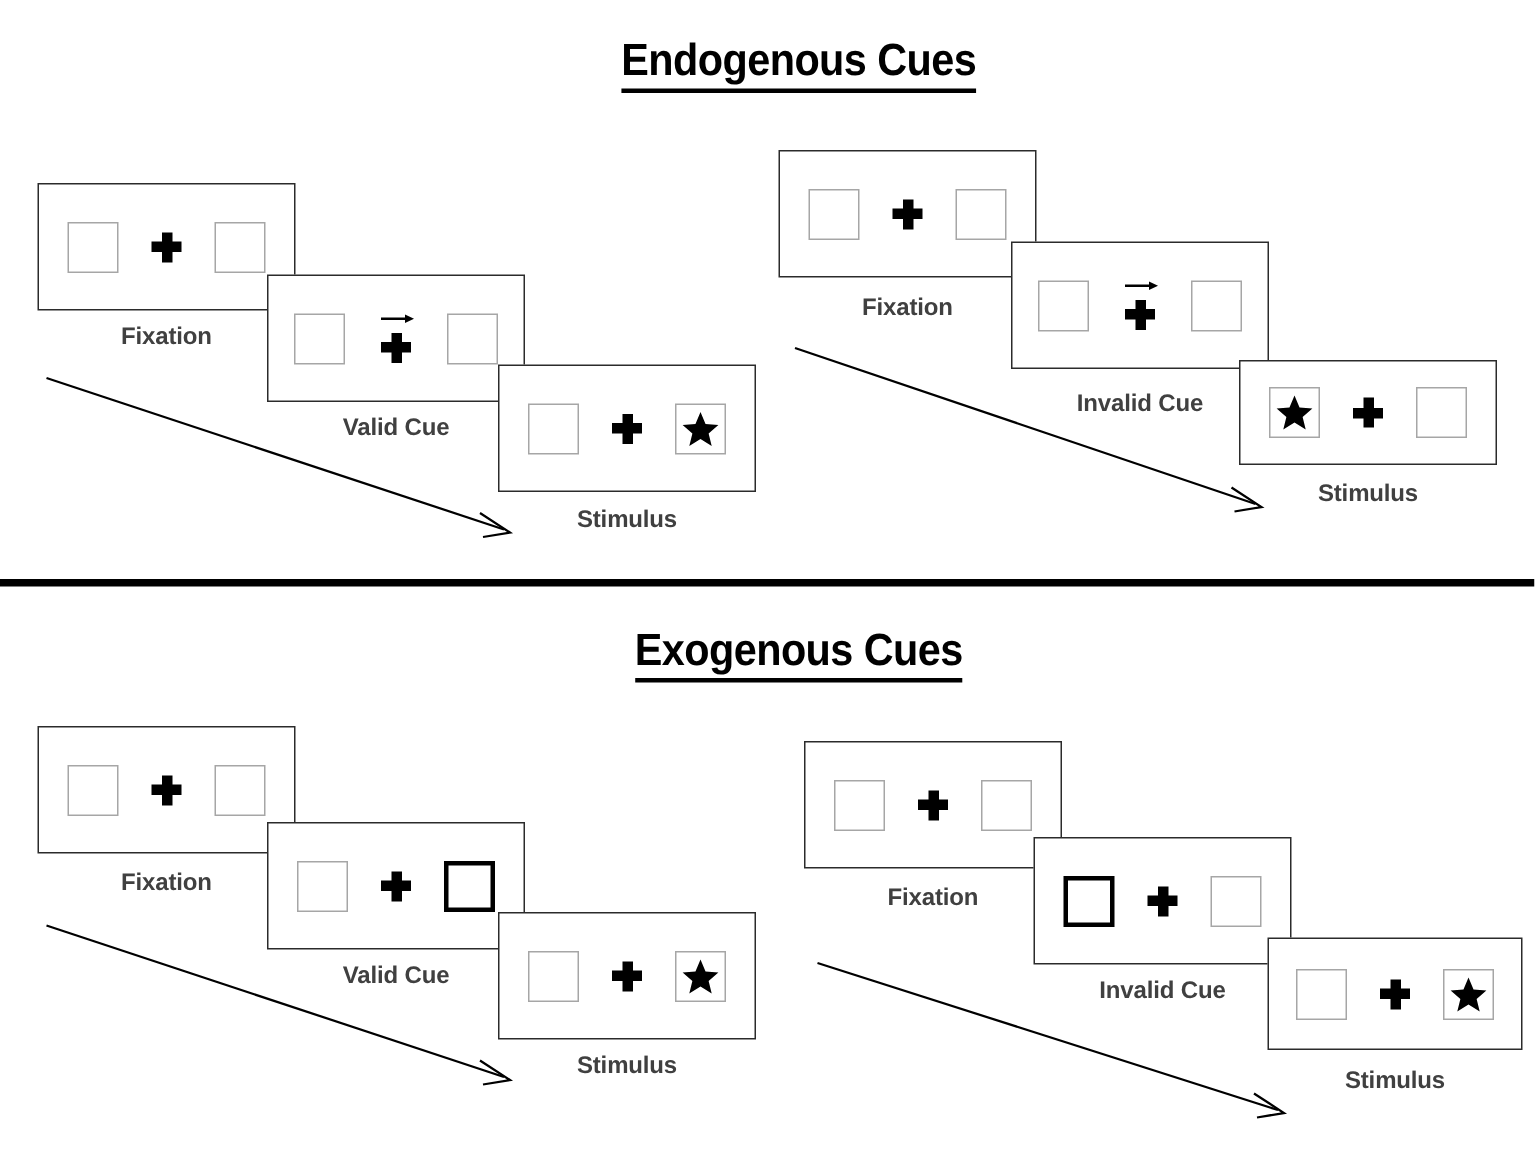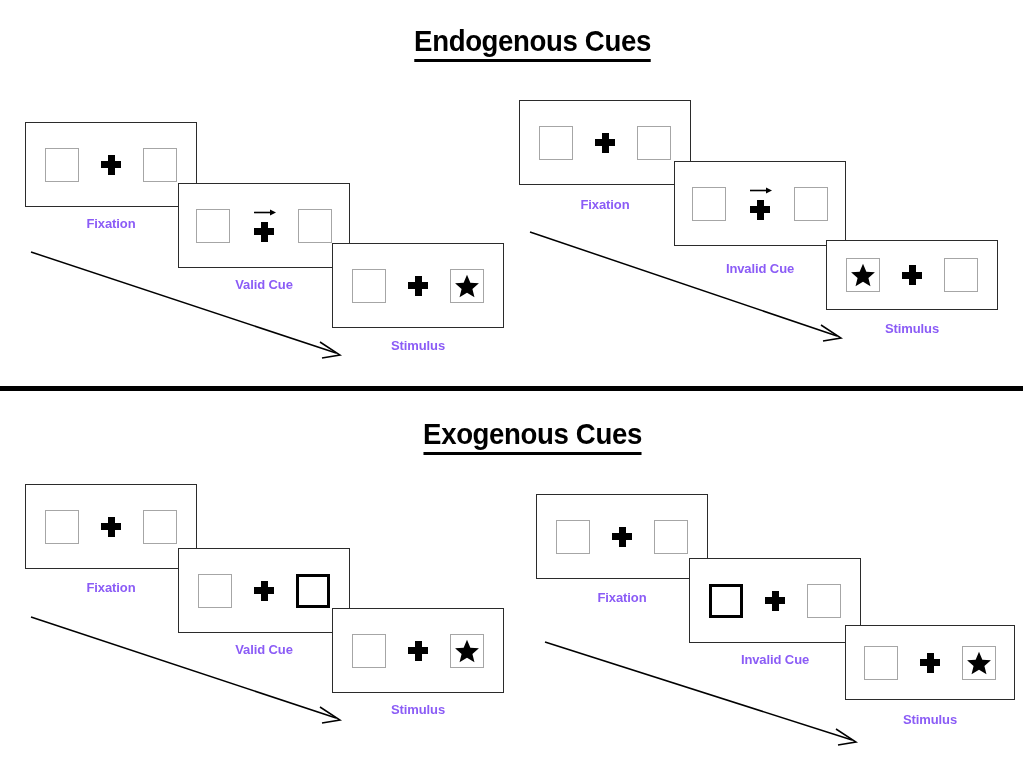--- a/index.html
+++ b/index.html
@@ -95,22 +95,22 @@
   .cue-arrow{
     position:absolute;
     top:-1px;left:1px;
     width:24px;height:10px;
   }
 
   
   .caption{
     position:absolute;
     font-weight:bold;
-    font-size:13px;
-    color:#8b5cf6;
+    font-size:16px;
+    color:#404040;
     white-space:nowrap;
     letter-spacing:-0.1px;
   }
 
   
   .flow-arrow{
     position:absolute;
     pointer-events:none;
   }
 </style>

